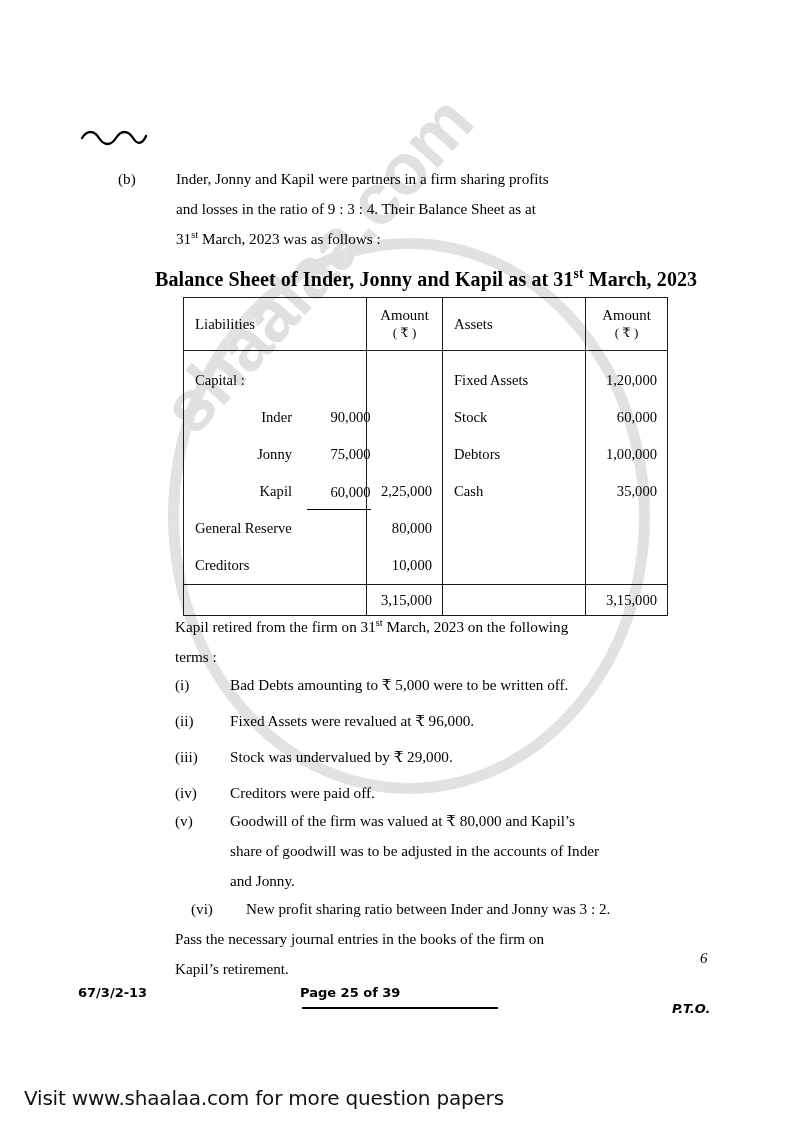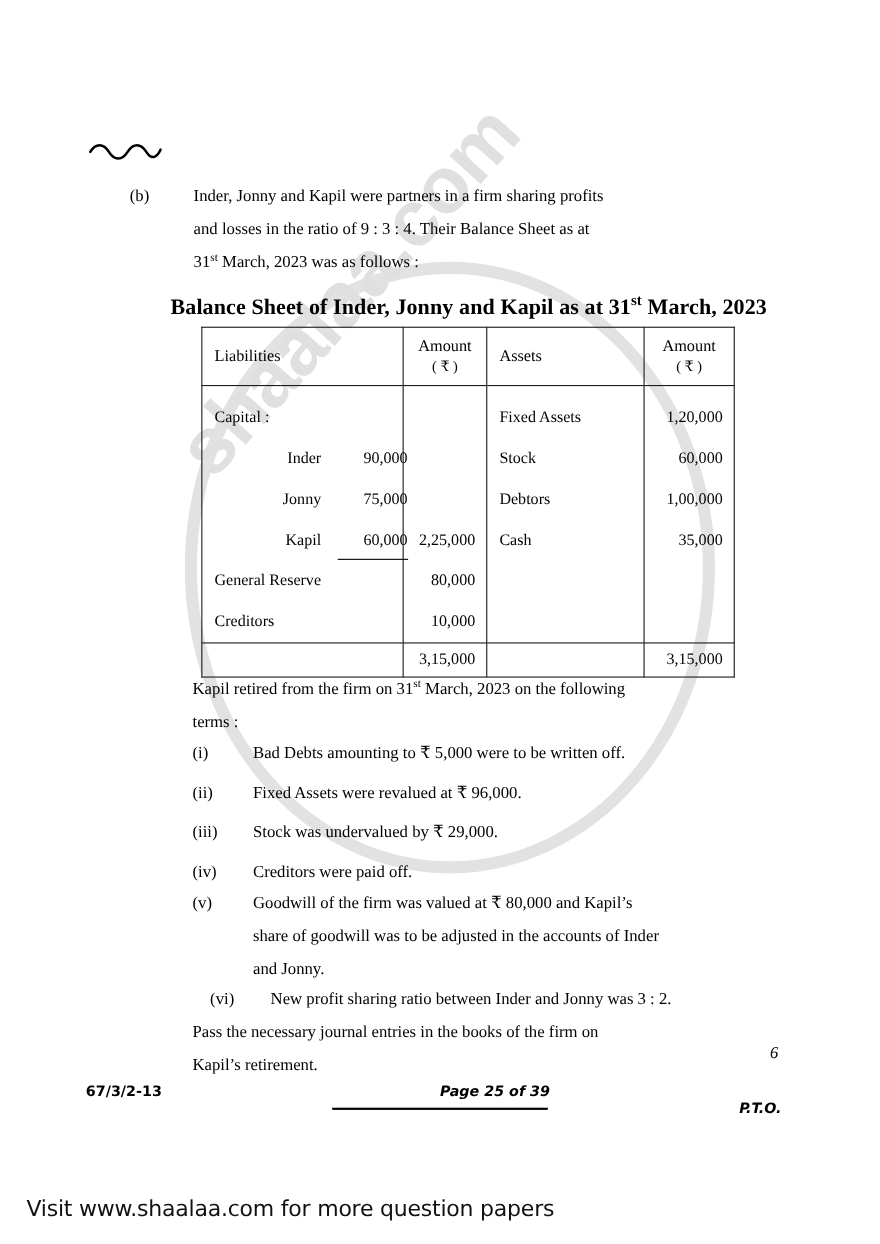--- a/index.html
+++ b/index.html
@@ -284,22 +284,21 @@
     position: absolute;
     left: 78px;
     top: 0;
     font-weight: 600;
   }
   #footer .f-page {
     position: absolute;
     left: 300px;
     top: 0;
     width: 200px;
-    text-align: right;
-    font-style: italic;
+    text-align: left;
     font-weight: 600;
   }
   #footer .f-page-rule {
     position: absolute;
     left: 302px;
     top: 22px;
     width: 196px;
     height: 2px;
     background: #000;
   }

